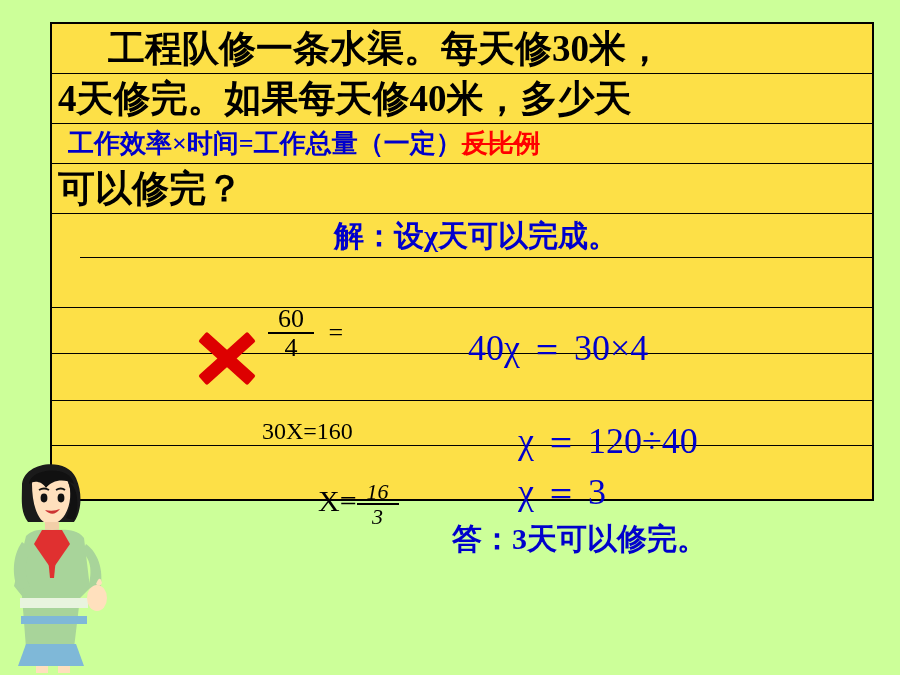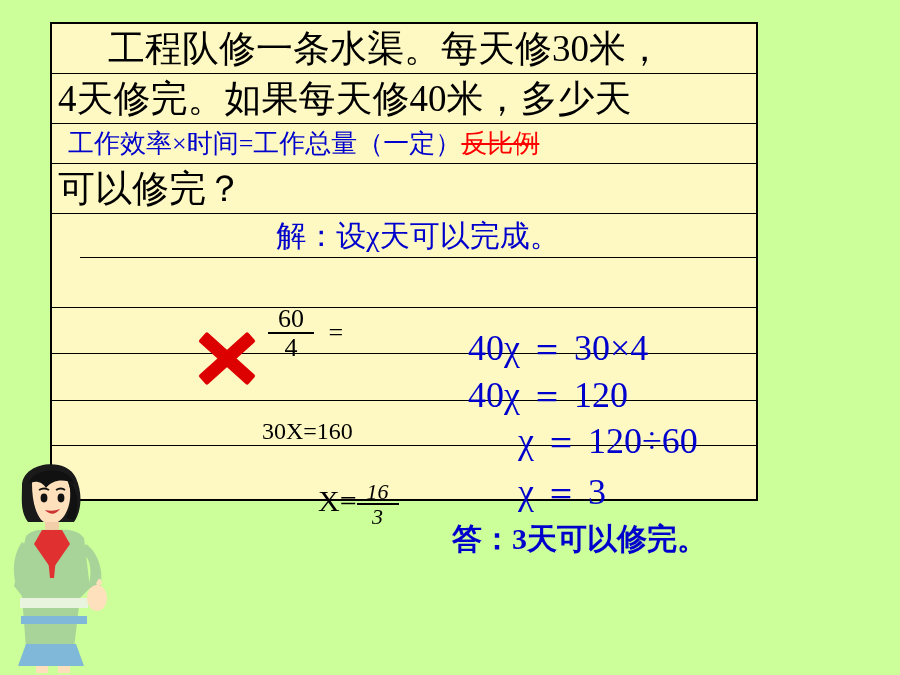--- a/index.html
+++ b/index.html
@@ -21,24 +21,25 @@
     top: 0;
     width: 900px;
     height: 675px;
   }
 
   
   .board {
     position: absolute;
     left: 50px;
     top: 22px;
-    width: 708px;
+    width: 824px;
     border: 2px solid #000;
     box-sizing: border-box;
-    background: #fef9c3;
+    background: #fde047;
+    font-weight: bold;
   }
 
   .row {
     border-bottom: 1px solid #000;
     box-sizing: border-box;
     position: relative;
   }
   .row:last-child {
     border-bottom: none;
   }
@@ -231,22 +232,21 @@
   <div class="mid-eq">30X=160</div>
 
   <div class="x-frac">
     <span>X=</span><span class="frac">
       <span class="num">16</span>
       <span class="den">3</span>
     </span>
   </div>
 
   <div class="soln s1">40χ ＝ 30×4</div>
-  <div class="soln s2">40χ ＝  120</div>
-  <div class="soln s3">χ ＝  120÷60</div>
+  <div class="soln s3">χ ＝  120÷40</div>
   <div class="soln s4">χ ＝  3</div>
   <div class="soln s5">答：3天可以修完。</div>
 
   <svg class="character" viewBox="0 0 118 225" xmlns="http://www.w3.org/2000/svg">
 
     <path d="M18 38 C18 14, 62 8, 72 30 C80 48, 76 66, 70 74 L24 74 C16 64, 18 50, 18 38 Z" fill="#1a1a1a"></path>
 
     <path d="M28 36 C28 22, 64 20, 66 40 C68 58, 60 76, 46 76 C33 76, 28 54, 28 36 Z" fill="#ffe0bd"></path>
 
     <path d="M25 36 C26 20, 66 16, 70 36 C60 30, 48 32, 42 40 C38 33, 30 32, 25 36 Z" fill="#111"></path>

